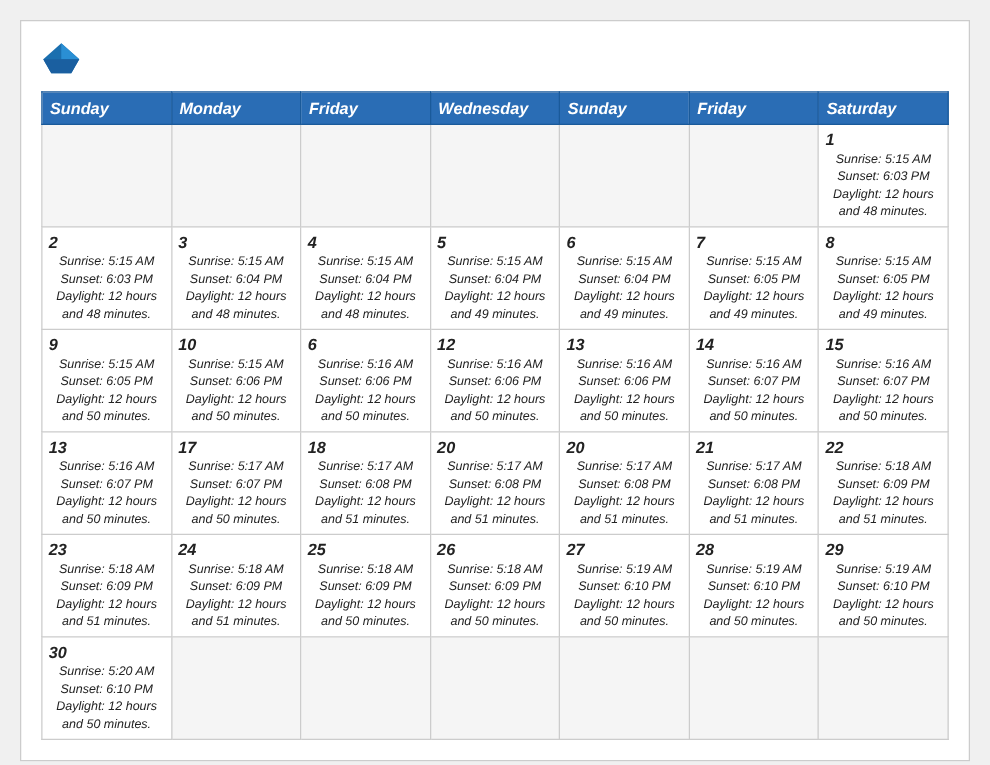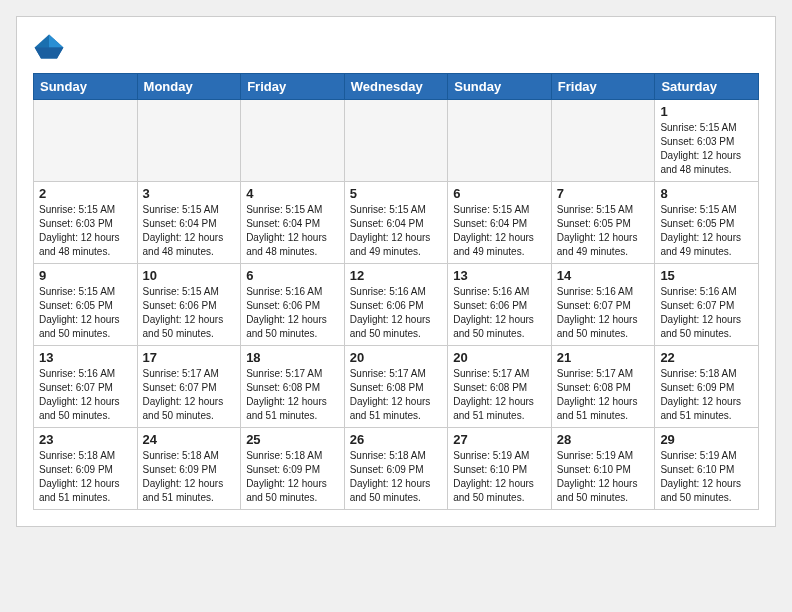--- a/index.html
+++ b/index.html
@@ -7,20 +7,21 @@
       font-family: Arial, sans-serif;
       background: #f0f0f0;
       padding: 16px;
       width: 792px;
       min-height: 612px;
     }
     .container {
       background: #fff;
       border: 1px solid #ccc;
       padding: 16px;
+      font-style: italic;
     }
     .header {
       display: flex;
       justify-content: space-between;
       align-items: flex-start;
       margin-bottom: 12px;
     }
     .logo {
       display: flex;
       align-items: center;
@@ -78,20 +79,21 @@
       font-size: 13px;
       font-weight: bold;
       color: #222;
       display: block;
       margin-bottom: 2px;
     }
     .day-info {
       font-size: 10px;
       line-height: 1.4;
       color: #222;
+      text-align: center;
     }
     .last-row td {
       border-bottom: 1px solid #ccc;
     }
   </style>
 </head>
 <body>
 
 <div class="container">
   <div class="header">
@@ -308,15 +310,29 @@
 Sunset: 6:10 PM
 Daylight: 12 hours and 50 minutes.</div>
           </td>
           <td>
             <span class="day-number">29</span>
             <div class="day-info">Sunrise: 5:19 AM
 Sunset: 6:10 PM
 Daylight: 12 hours and 50 minutes.</div>
           </td>
         </tr>
+        <tr class="last-row">
+          <td>
+            <span class="day-number">30</span>
+            <div class="day-info">Sunrise: 5:20 AM
+Sunset: 6:10 PM
+Daylight: 12 hours and 50 minutes.</div>
+          </td>
+          <td class="empty"></td>
+          <td class="empty"></td>
+          <td class="empty"></td>
+          <td class="empty"></td>
+          <td class="empty"></td>
+          <td class="empty"></td>
+        </tr>
       </tbody>
   </table>
 </div>
 
 </body></html>

